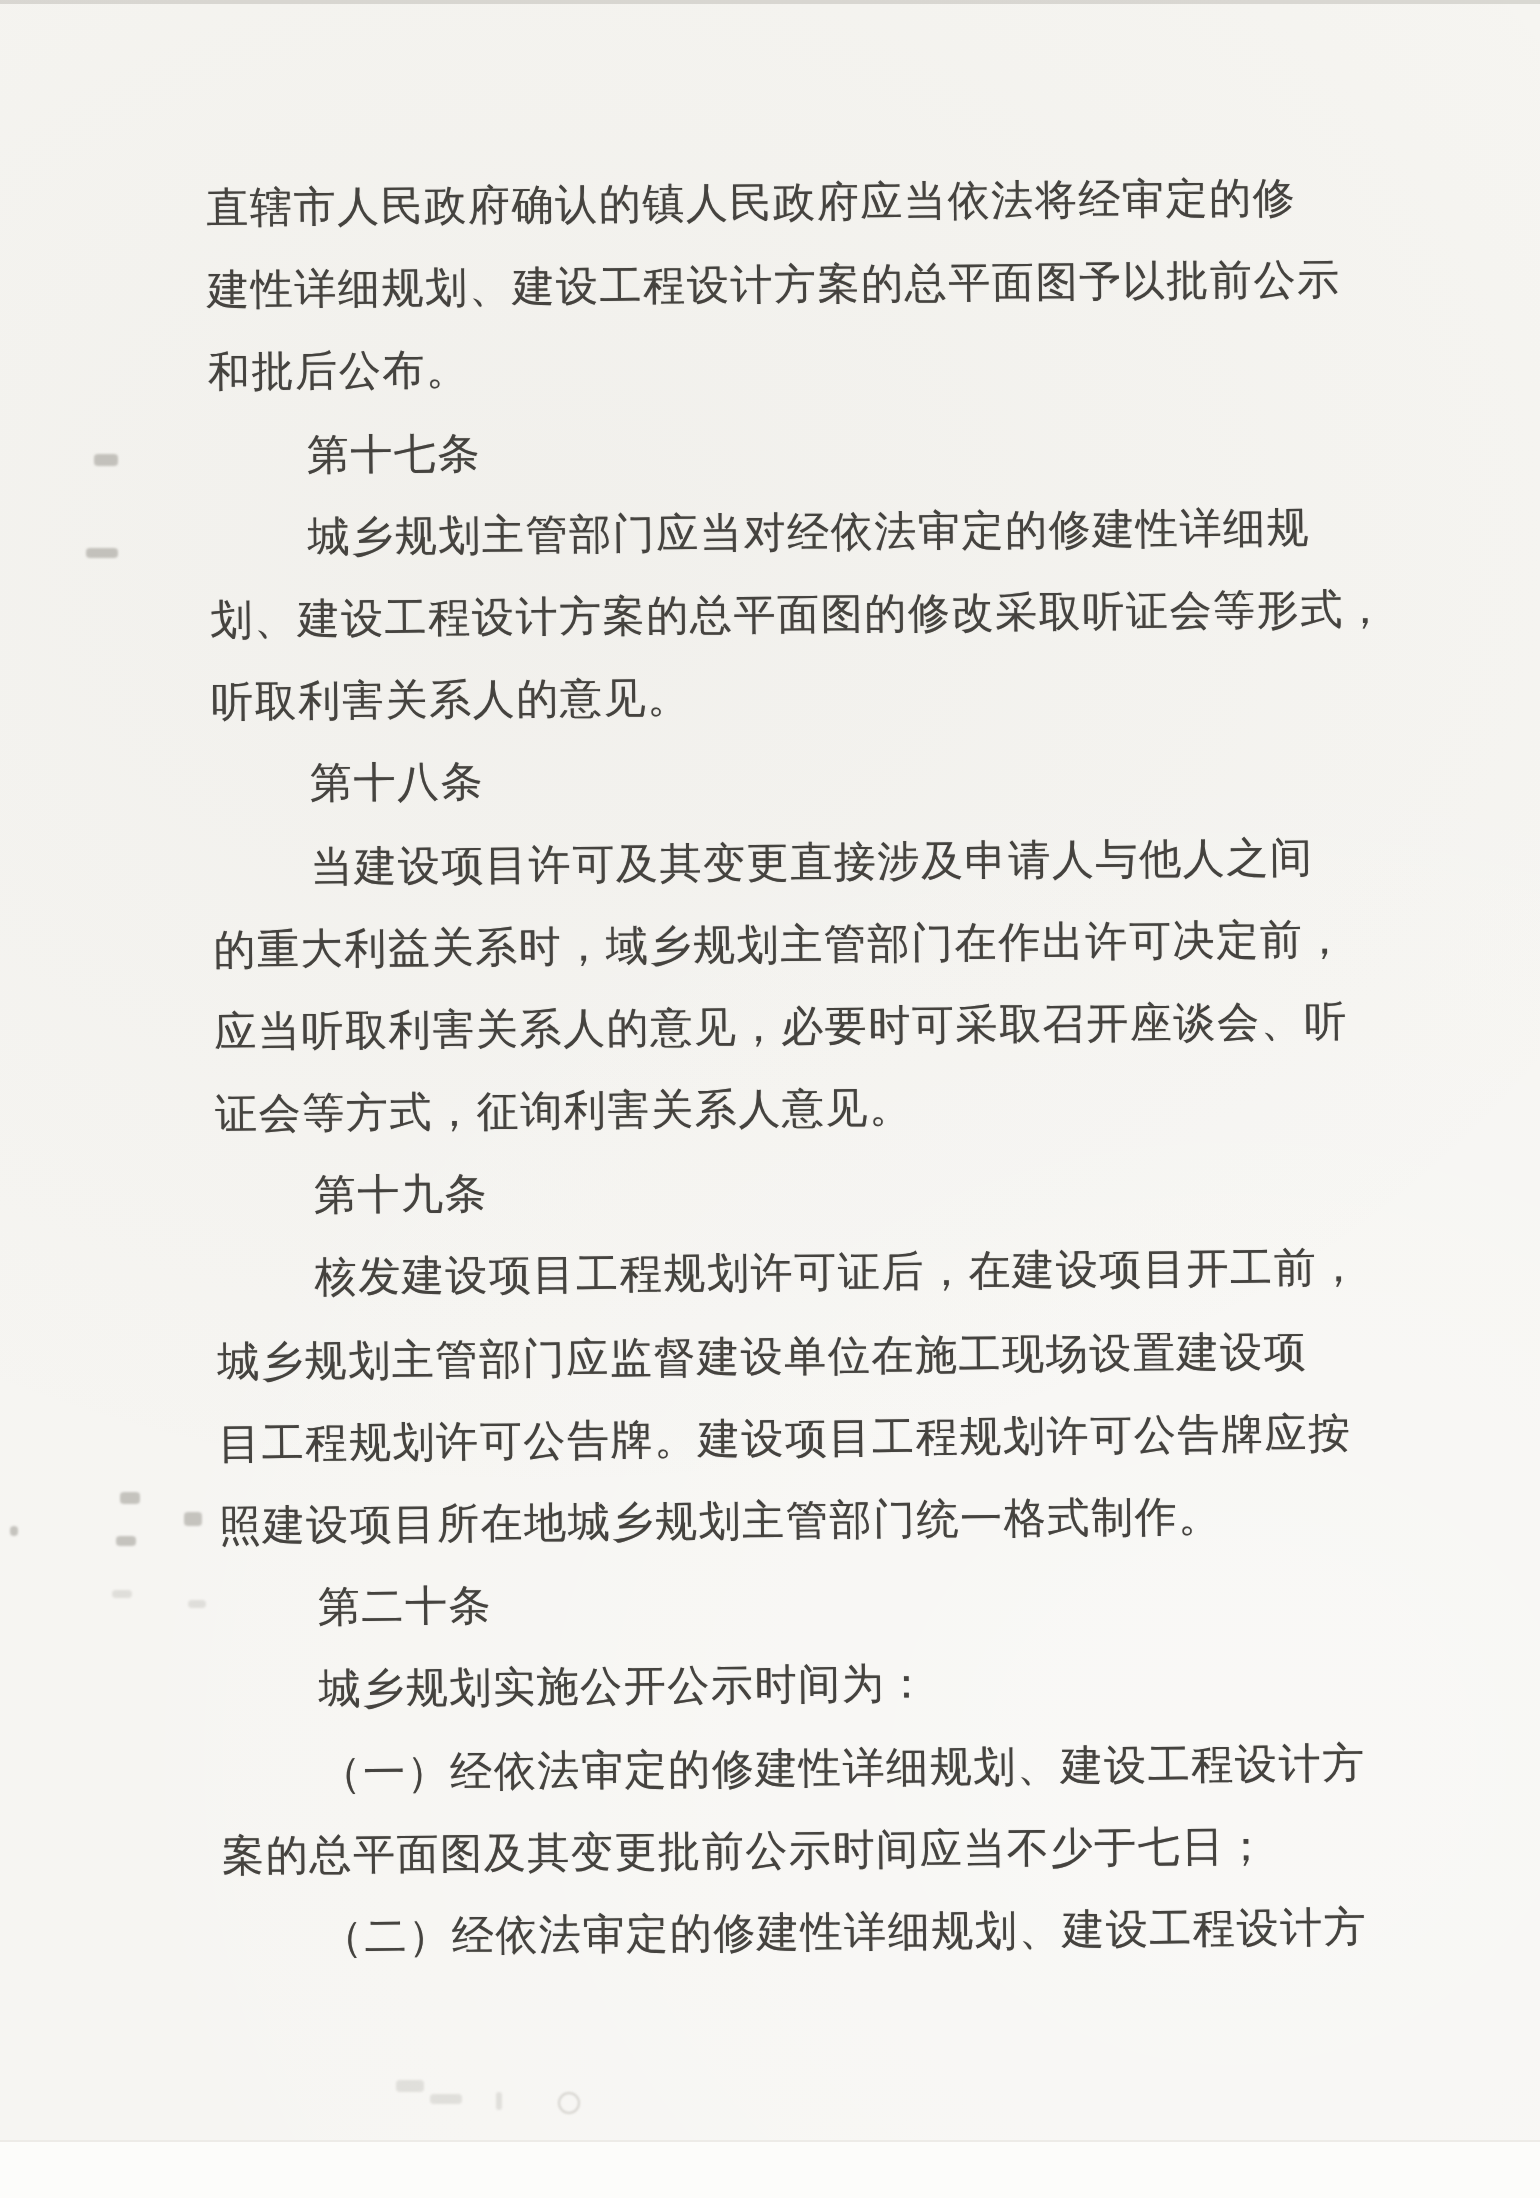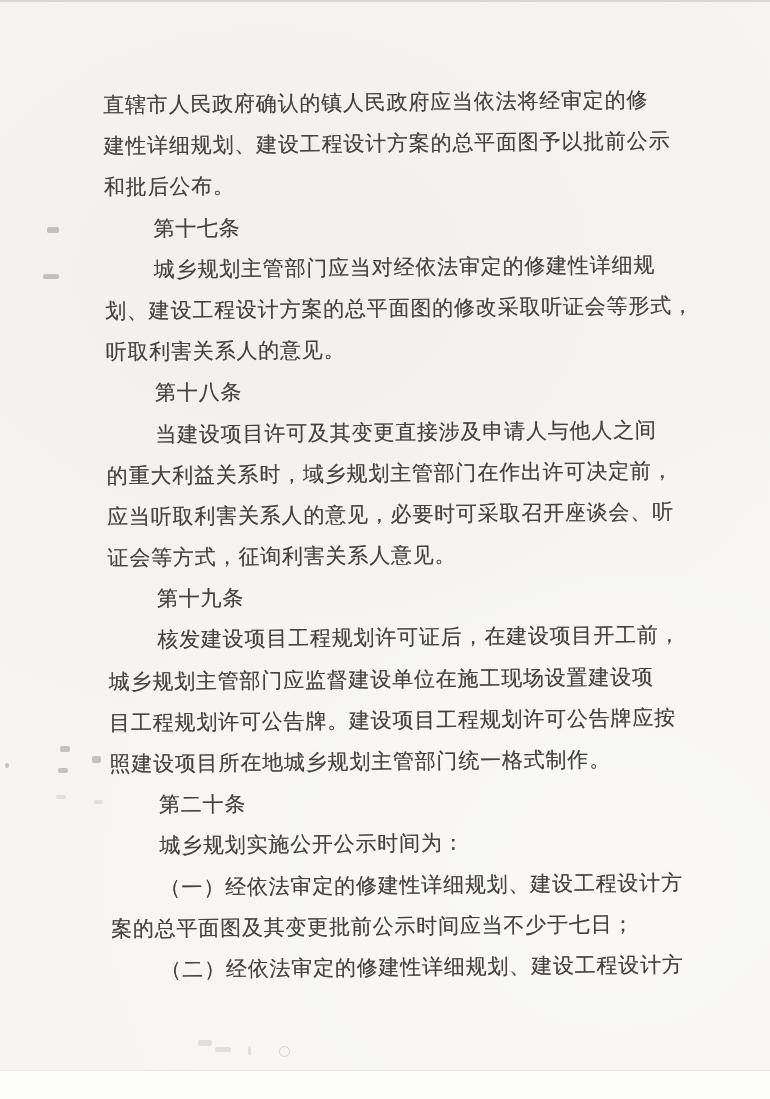--- a/index.html
+++ b/index.html
@@ -9,21 +9,21 @@
   }
   .page {
     position: relative;
     width: 770px;
     height: 1099px;
     overflow: hidden;
     background:
       radial-gradient(900px 700px at 35% 25%, rgba(120,115,105,0.04), rgba(0,0,0,0) 70%),
       radial-gradient(1000px 900px at 80% 80%, rgba(255,255,255,0.35), rgba(255,255,255,0) 60%),
       linear-gradient(#f6f5f1, #f6f5f2);
-    font-family: Liberation Sans, sans-serif;
+    font-family: Liberation Serif, serif;
   }
   .top-edge {
     position: absolute;
     left: 0; top: 0;
     width: 770px; height: 2px;
     background: rgba(170,167,160,0.38);
   }
   .bottom-strip {
     position: absolute;
     left: 0; top: 1070px;

